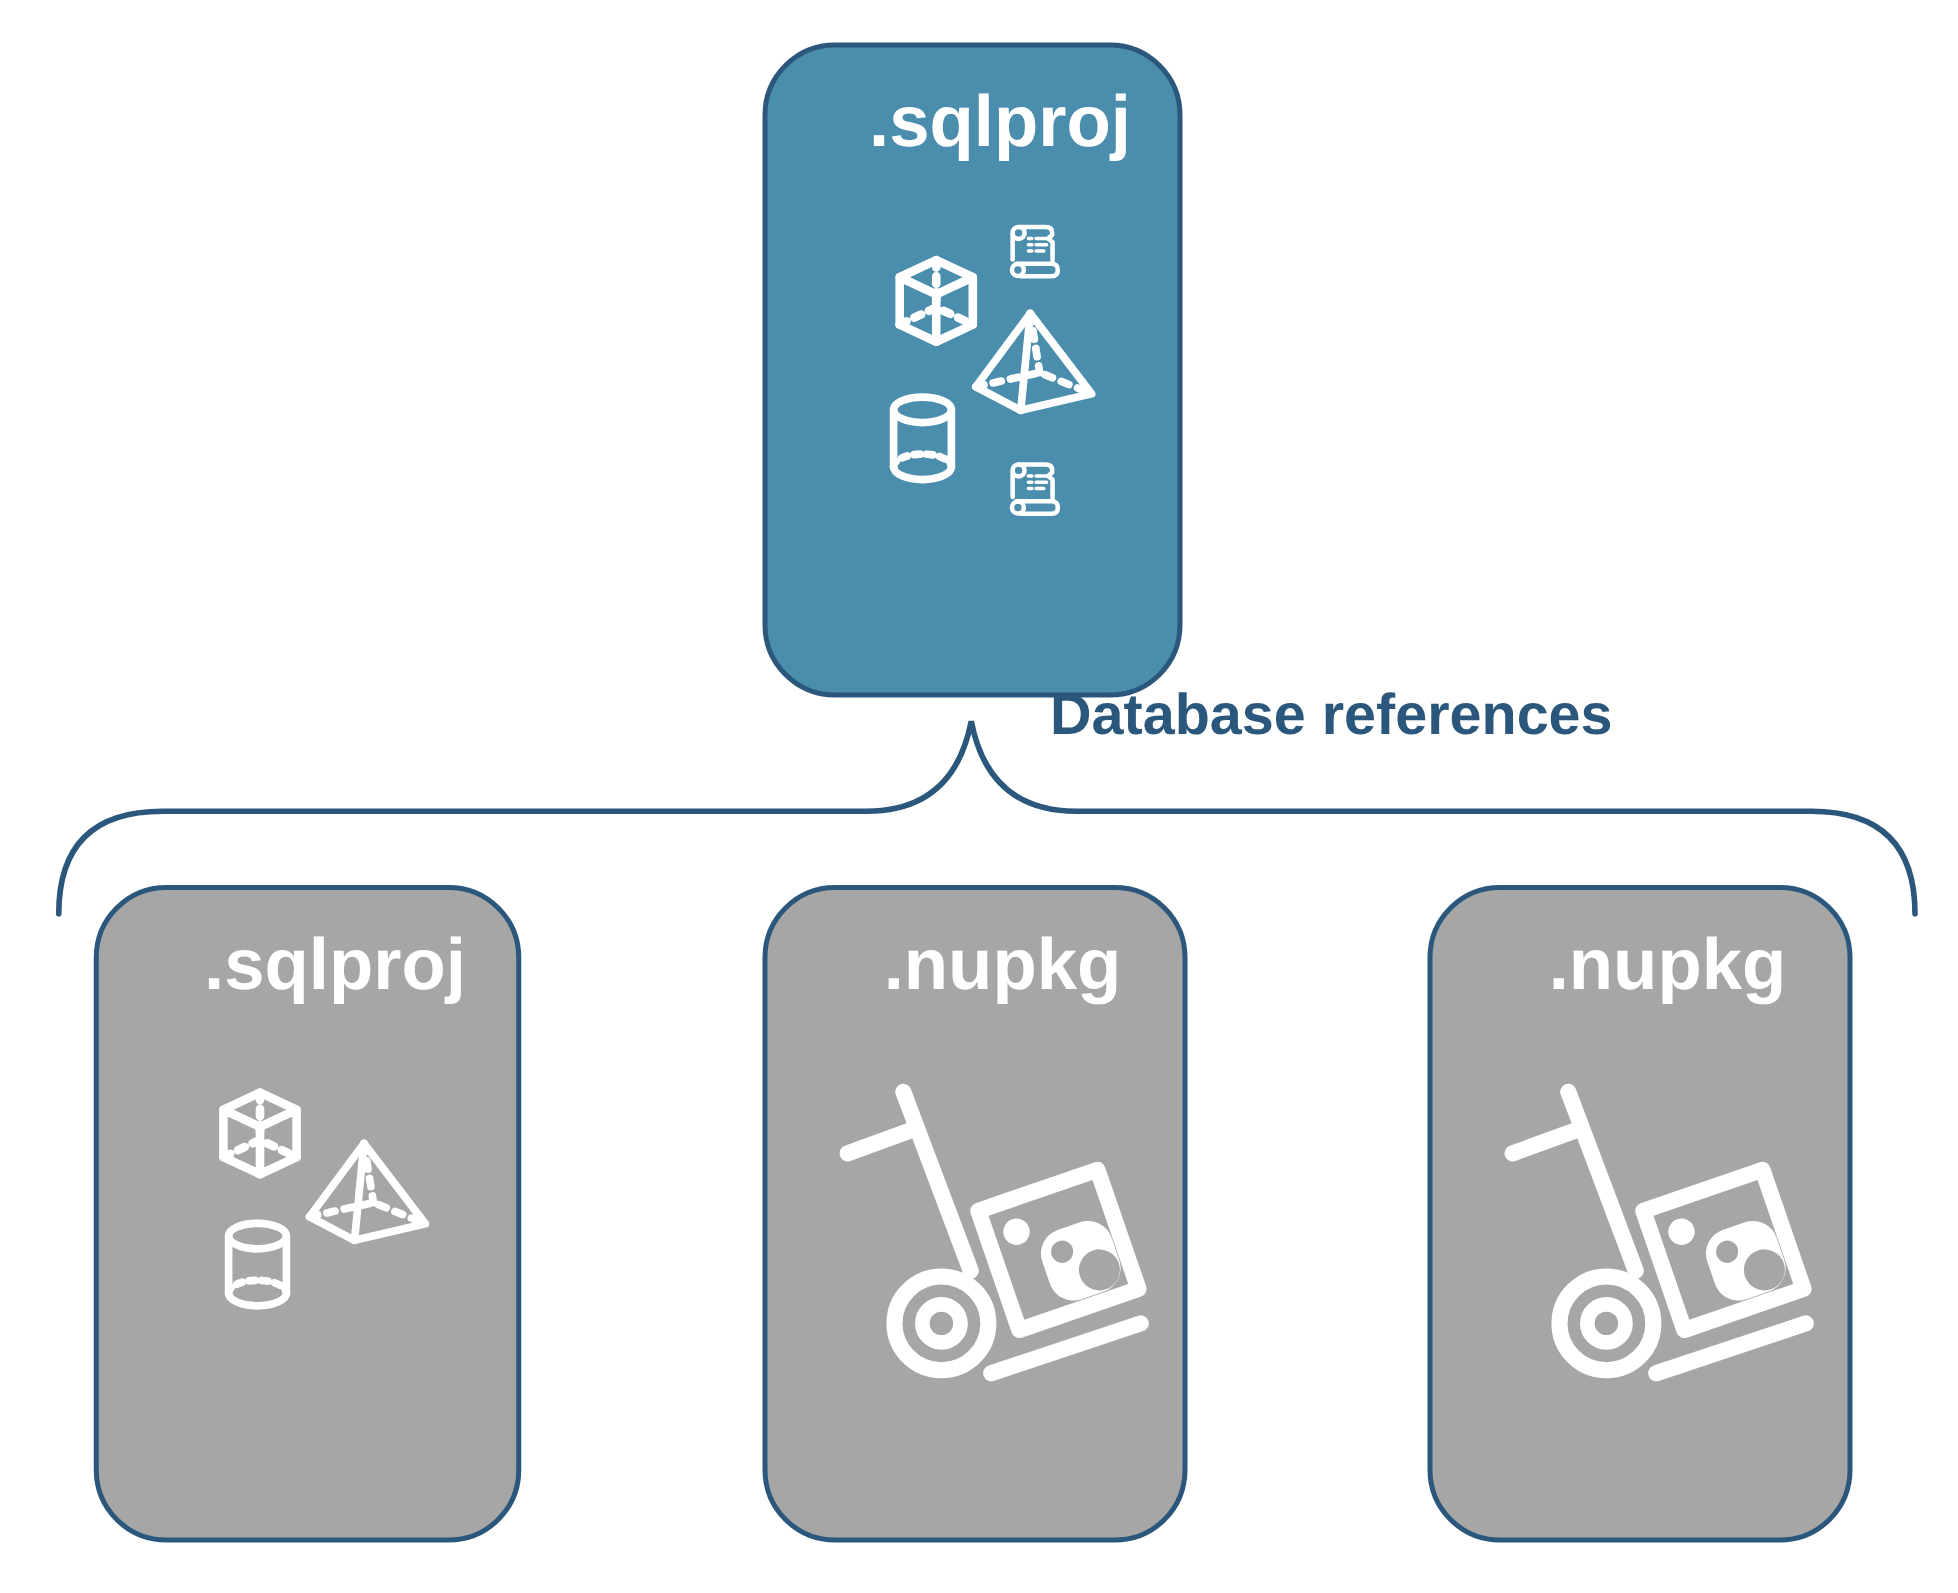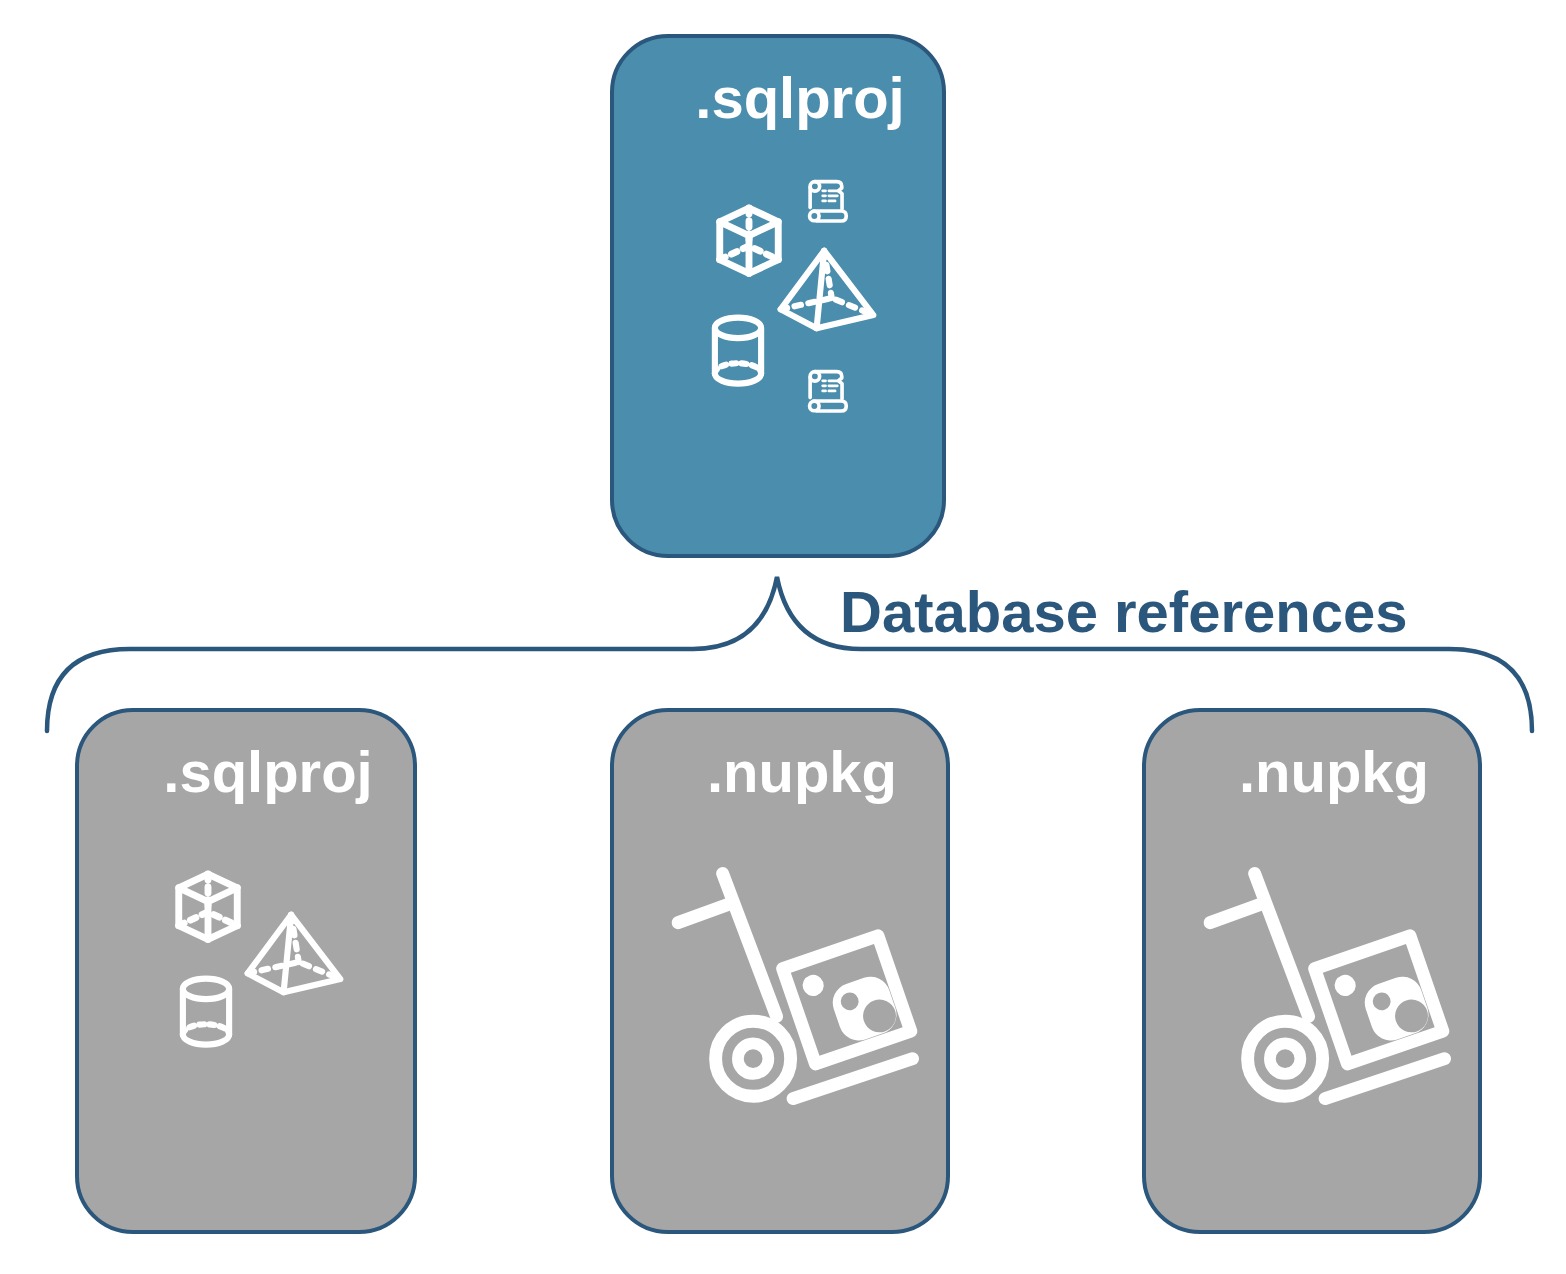--- a/index.html
+++ b/index.html
@@ -33,23 +33,23 @@
     font-weight:bold;
     letter-spacing:0px;
     line-height:1.1;
     padding-left:44px;
   }
   .icon{position:absolute;}
   .icon svg{display:block;width:100%;height:100%;}
   .brace-layer{position:absolute;left:0;top:0;width:1566px;height:1274px;pointer-events:none;}
   .brace-label{
     position:absolute;
-    left:840px;top:578px;
+    left:840px;top:544px;
     color:var(--navy);
-    font-size:58px;
+    font-size:46px;
     font-weight:bold;
     white-space:nowrap;
   }
   .stroke{fill:none;stroke:var(--icon);stroke-linecap:round;stroke-linejoin:round;}
   .dash{stroke-dasharray:7 8;}
 </style>
 </head>
 <body>
 
 <svg width="0" height="0" style="position:absolute">

